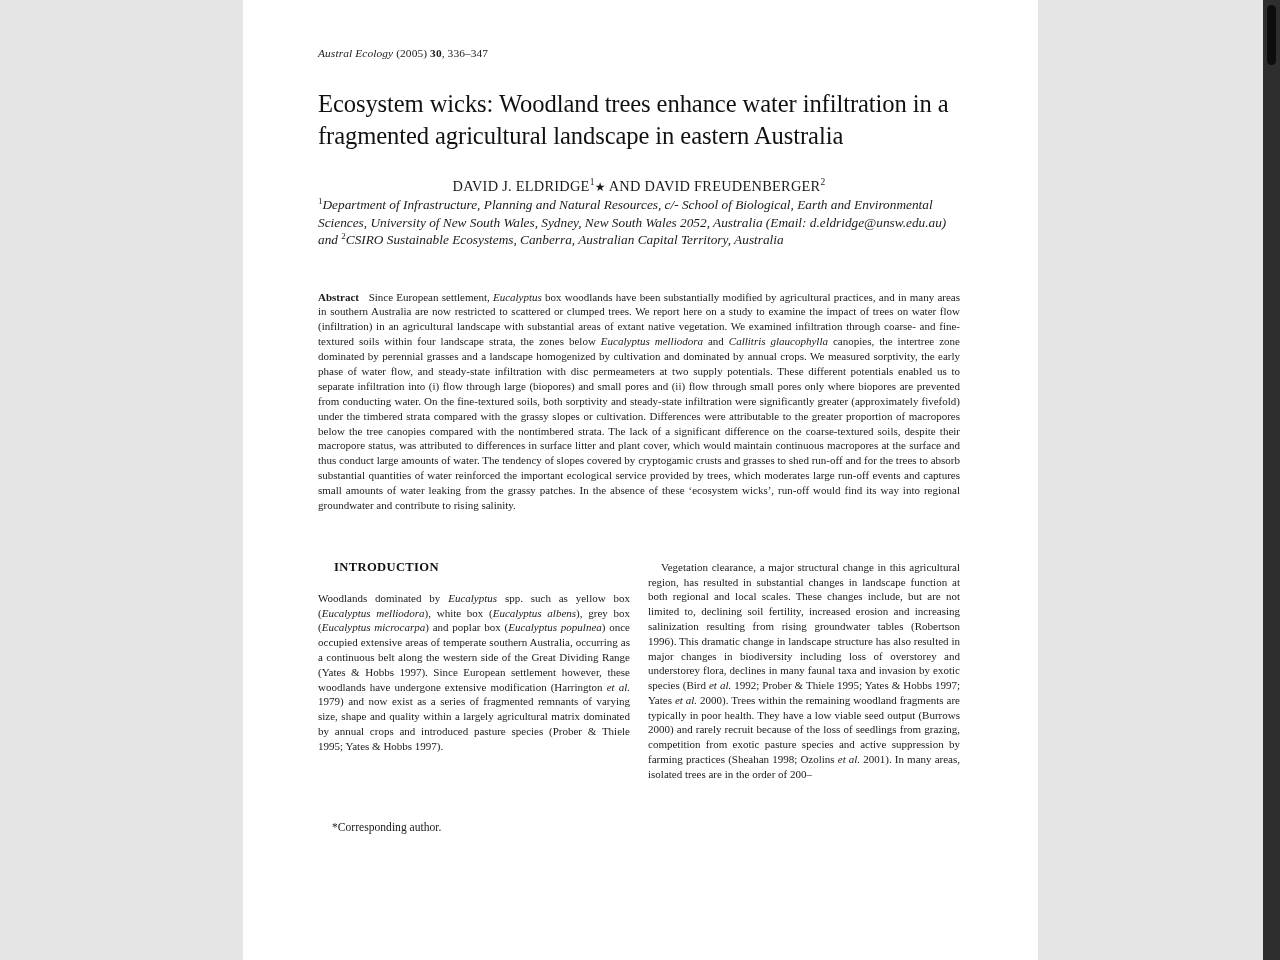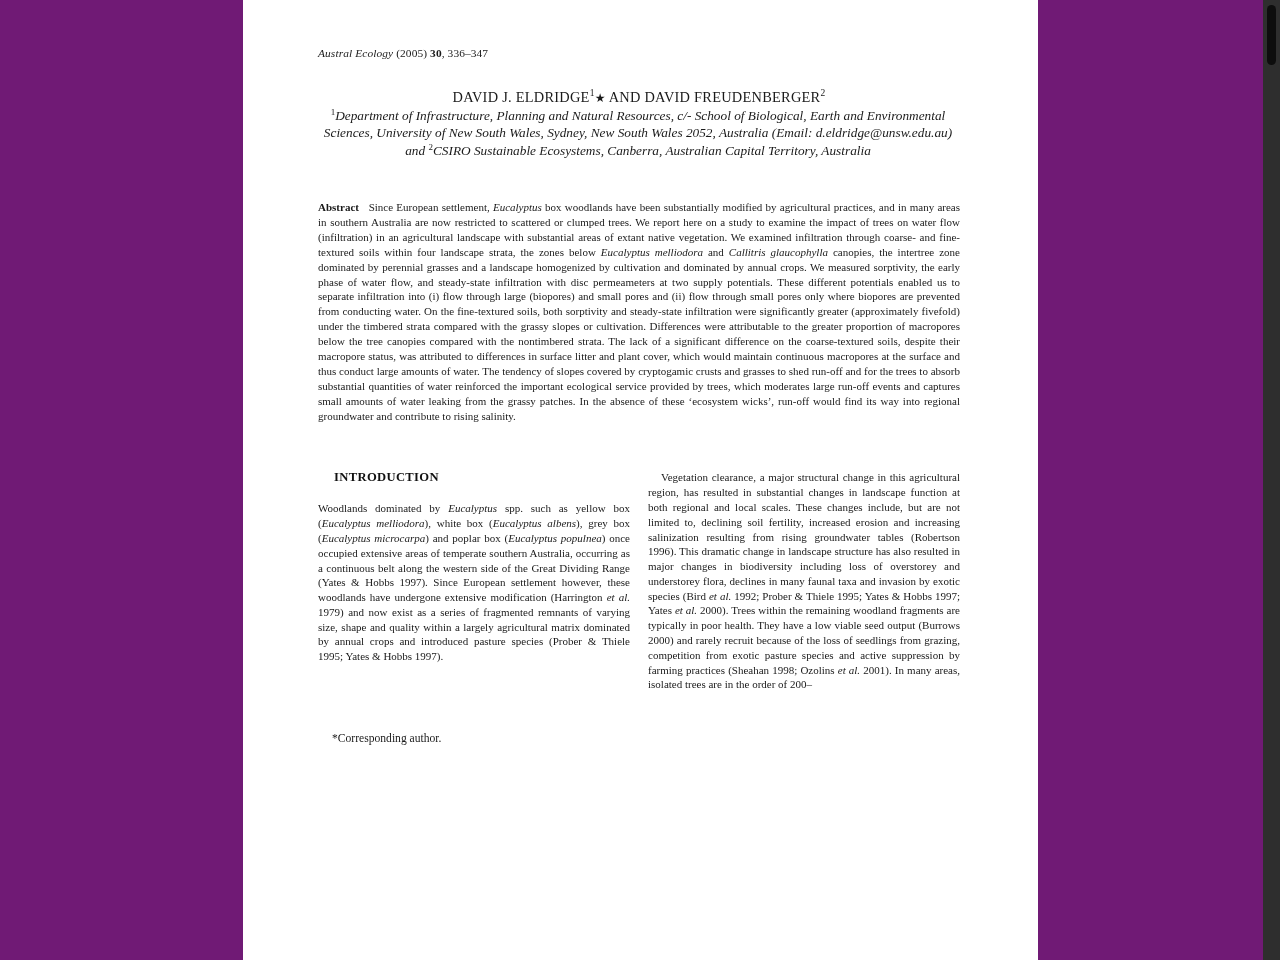--- a/index.html
+++ b/index.html
@@ -11,21 +11,21 @@
   body {
     background: #2e2e2e;
     font-family: "Liberation Serif", serif;
   }
 
   
   #viewer {
     position: relative;
     width: 1280px;
     height: 960px;
-    background: #701a75;
+    background: #e5e5e5;
   }
 
   
   #page {
     position: absolute;
     left: 243px;
     top: 0;
     width: 795px;
     height: 1030px;
     background: #ffffff;
@@ -71,21 +71,20 @@
   }
   .authors sup { font-size: 9.5px; }
   .star { font-size: 12px; }
 
   .affiliation {
     font-size: 13.3px;
     font-style: italic;
     line-height: 1.29;
     color: #1a1a1a;
     width: 640px;
-    text-align: center;
   }
   .affiliation sup { font-size: 9px; font-style: normal; }
 
   
   .abstract {
     margin-top: 41px;
     font-size: 11px;
     line-height: 1.355;
     text-align: justify;
     color: #1a1a1a;
@@ -162,20 +161,21 @@
 
   <div id="page">
     <div id="page-inner">
 
       <div class="journal-line">
         <span class="jname">Austral Ecology</span>
         <span>(2005)</span>
         <span class="jvol">30</span><span>, 336–347</span>
       </div>
 
+      <h1 class="title">Ecosystem wicks: Woodland trees enhance water infiltration in a fragmented agricultural landscape in eastern Australia</h1>
 
       <div class="authors">
         <span>DAVID J. ELDRIDGE</span><sup>1</sup><span class="star">★</span><span> AND DAVID FREUDENBERGER</span><sup>2</sup>
       </div>
 
       <div class="affiliation">
         <sup>1</sup><span>Department of Infrastructure, Planning and Natural Resources, c/- School of Biological, Earth and Environmental Sciences, University of New South Wales, Sydney, New South Wales 2052, Australia (Email: d.eldridge@unsw.edu.au) and </span><sup>2</sup><span>CSIRO Sustainable Ecosystems, Canberra, Australian Capital Territory, Australia</span>
       </div>
 
       <div class="abstract">

